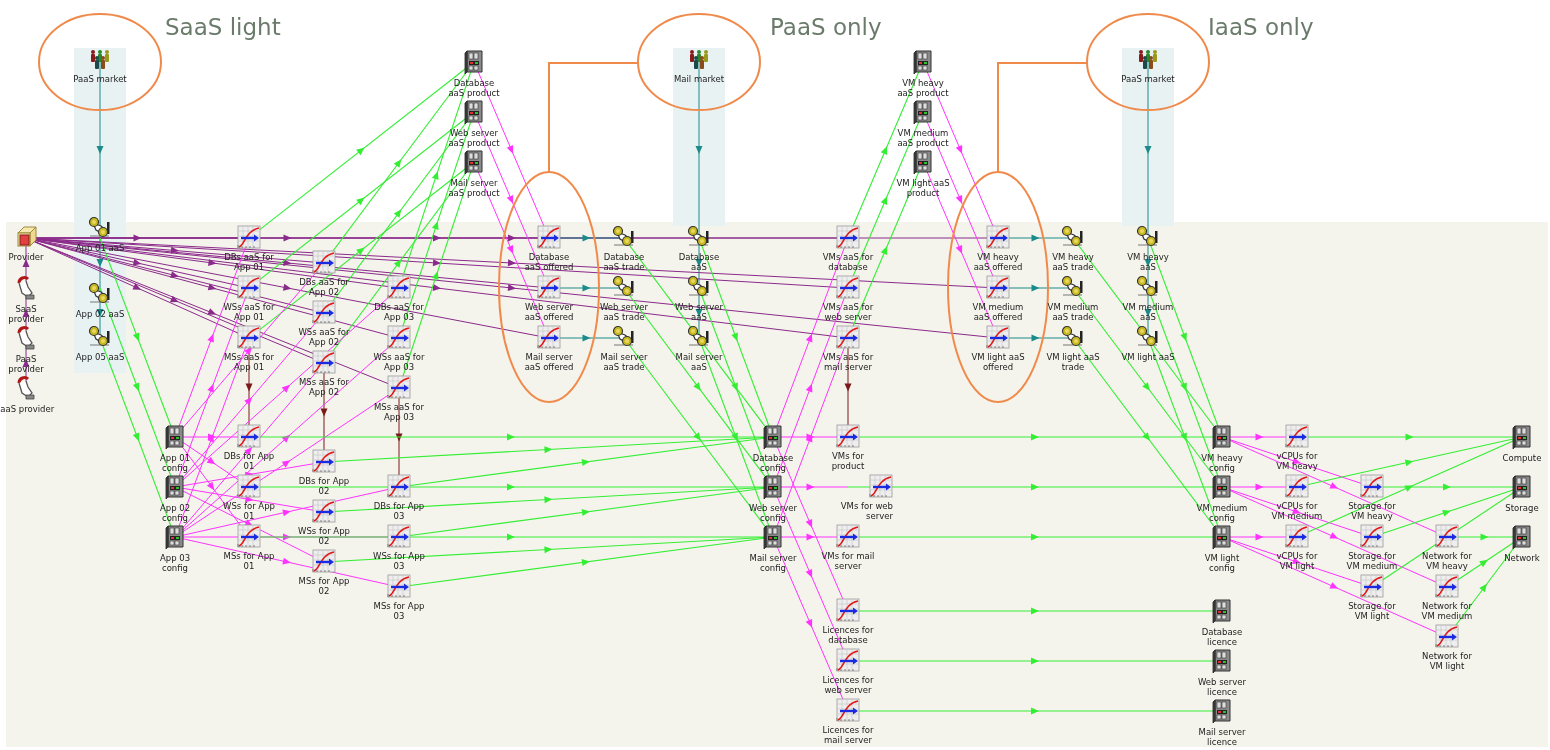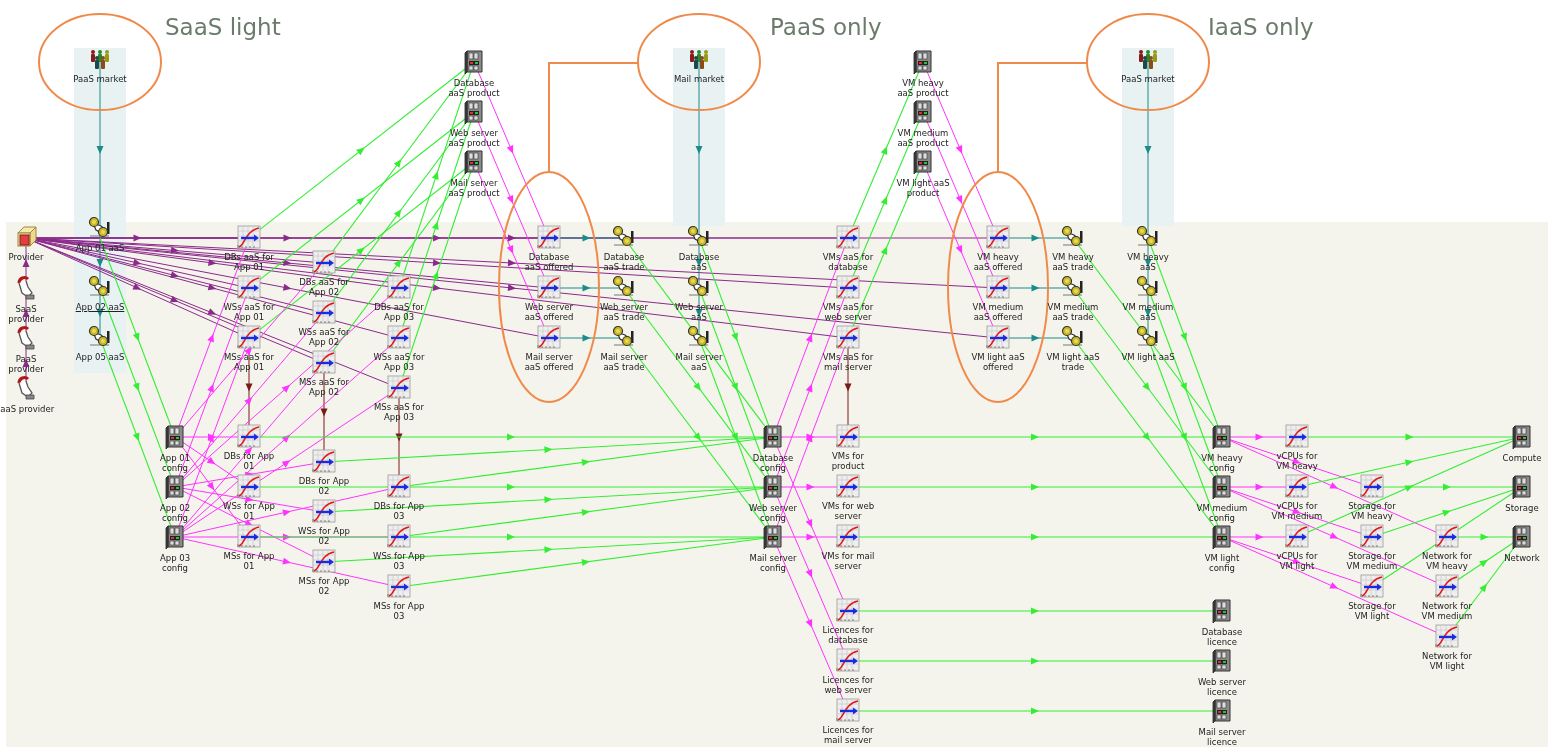--- a/index.html
+++ b/index.html
@@ -659,21 +659,21 @@
         <path d="M3,20 L22,20" stroke="#777" stroke-width="1"></path>
         <path d="M6,7 L14,10 L20,15 L16,18 L9,14 Z" fill="#fff" stroke="#333" stroke-width="1.2"></path>
         <rect x="20" y="6" width="2.5" height="12" fill="#222"></rect>
         <circle cx="7" cy="6" r="4.5" fill="#c8b820" stroke="#333" stroke-width="1.2"></circle>
         <circle cx="7" cy="6" r="2" fill="#e8d860"></circle>
         <circle cx="16" cy="16" r="4.5" fill="#c8b820" stroke="#333" stroke-width="1.2"></circle>
         <circle cx="16" cy="16" r="2" fill="#e8d860"></circle>
         </svg></span>
       <span class="lbl">App 01 aaS</span>
     </div>
-    <div class="node" style="left: 55px; top: 275px; text-decoration: underline;">
+    <div class="node" style="left: 55px; top: 282px;">
       <span class="ic"><svg width="26" height="24" viewBox="0 0 26 24">
         <path d="M3,20 L22,20" stroke="#777" stroke-width="1"></path>
         <path d="M6,7 L14,10 L20,15 L16,18 L9,14 Z" fill="#fff" stroke="#333" stroke-width="1.2"></path>
         <rect x="20" y="6" width="2.5" height="12" fill="#222"></rect>
         <circle cx="7" cy="6" r="4.5" fill="#c8b820" stroke="#333" stroke-width="1.2"></circle>
         <circle cx="7" cy="6" r="2" fill="#e8d860"></circle>
         <circle cx="16" cy="16" r="4.5" fill="#c8b820" stroke="#333" stroke-width="1.2"></circle>
         <circle cx="16" cy="16" r="2" fill="#e8d860"></circle>
         </svg></span>
       <span class="lbl">App 02 aaS</span>
@@ -1354,21 +1354,21 @@
         <rect x="1" y="1" width="22" height="22" fill="#eeeeee" stroke="#999" stroke-width="0.8"></rect>
         <path d="M1,6 H23 M1,11 H23 M1,16 H23 M6,1 V23 M11,1 V23 M16,1 V23" stroke="#c8c8c8" stroke-width="0.7"></path>
         <path d="M2,22 C8,20 8,6 22,3" stroke="#e01818" stroke-width="1.6" fill="none"></path>
         <path d="M4,13 H18" stroke="#1a2ae0" stroke-width="2.4"></path>
         <polygon points="17,9.5 22,13 17,16.5" fill="#1a2ae0"></polygon>
         <path d="M1,23 V20 M5,23 V21 M9,23 V21 M13,23 V21 M17,23 V21" stroke="#555" stroke-width="0.7"></path>
         </svg></span>
       <span class="lbl">VMs for
 product</span>
     </div>
-    <div class="node" style="left: 803px; top: 474px;">
+    <div class="node" style="left: 803px; top: 474px; text-align: right;">
       <span class="ic"><svg width="24" height="24" viewBox="0 0 24 24">
         <rect x="1" y="1" width="22" height="22" fill="#eeeeee" stroke="#999" stroke-width="0.8"></rect>
         <path d="M1,6 H23 M1,11 H23 M1,16 H23 M6,1 V23 M11,1 V23 M16,1 V23" stroke="#c8c8c8" stroke-width="0.7"></path>
         <path d="M2,22 C8,20 8,6 22,3" stroke="#e01818" stroke-width="1.6" fill="none"></path>
         <path d="M4,13 H18" stroke="#1a2ae0" stroke-width="2.4"></path>
         <polygon points="17,9.5 22,13 17,16.5" fill="#1a2ae0"></polygon>
         <path d="M1,23 V20 M5,23 V21 M9,23 V21 M13,23 V21 M17,23 V21" stroke="#555" stroke-width="0.7"></path>
         </svg></span>
       <span class="lbl">VMs for web
 server</span>

